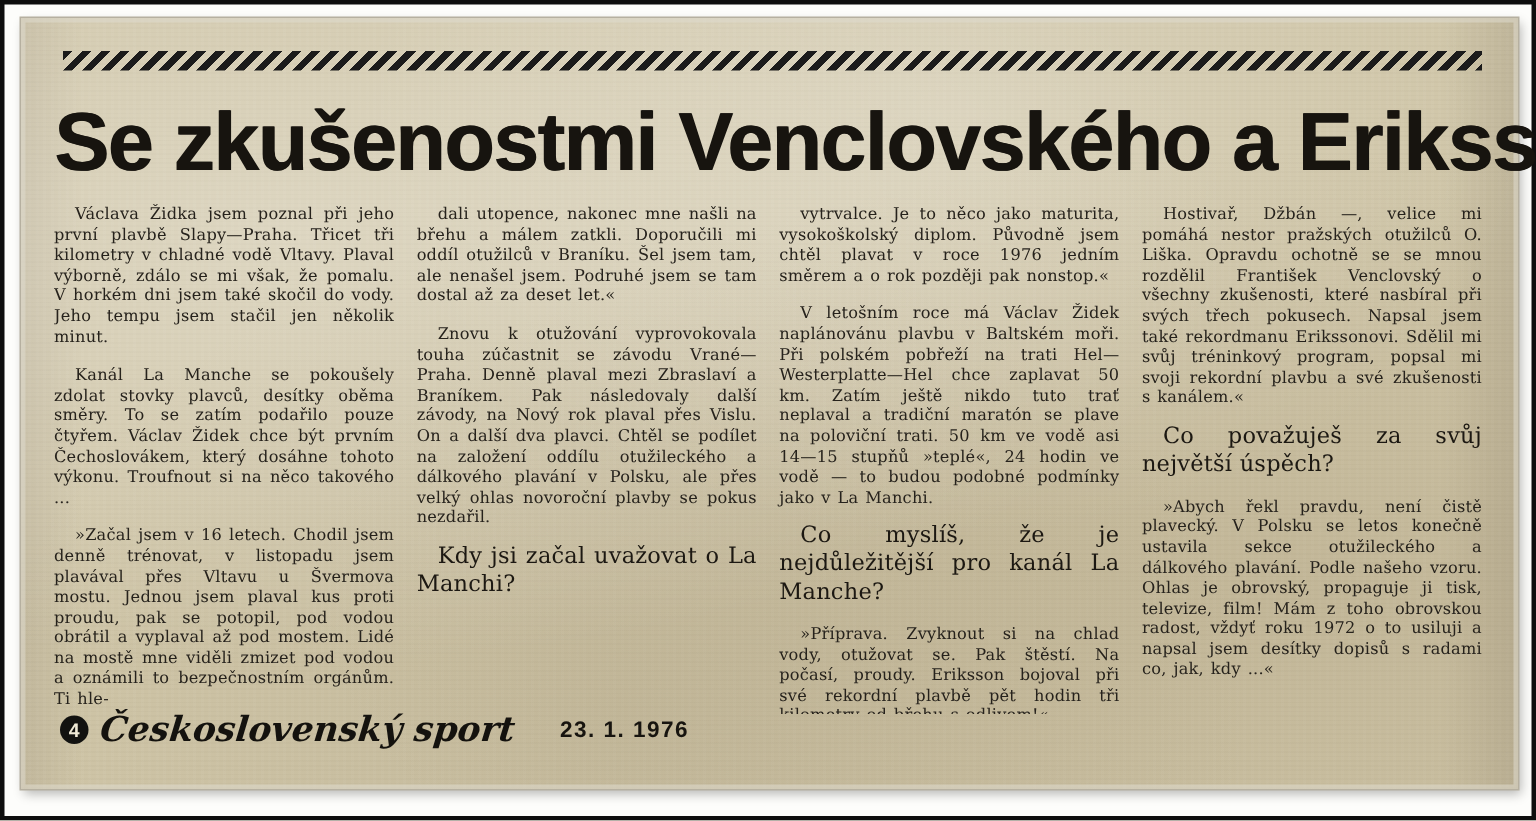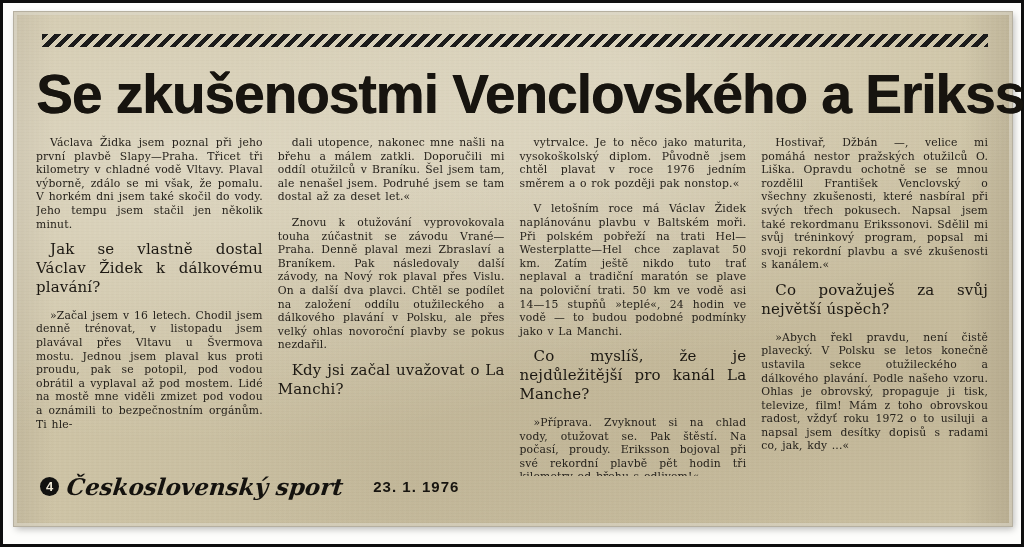--- a/index.html
+++ b/index.html
@@ -126,21 +126,21 @@
   <div class="clipping">
 
     <div class="hatch-bar"></div>
 
     <div class="headline">Se zkušenostmi Venclovského a Erikssona</div>
 
     <div class="columns">
 
       <div class="col">
         <p class="para">Václava Židka jsem poznal při jeho první plavbě Slapy—Praha. Třicet tři kilometry v chladné vodě Vltavy. Plaval výborně, zdálo se mi však, že pomalu. V horkém dni jsem také skočil do vody. Jeho tempu jsem stačil jen několik minut.</p>
-        <h3 class="q">Jak se vlastně dostal Václav Židek k dálkovému plavání?</h3>
+        <p class="para">Kanál La Manche se pokoušely zdolat stovky plavců, desítky oběma směry. To se zatím podařilo pouze čtyřem. Václav Židek chce být prvním Čechoslovákem, který dosáhne tohoto výkonu. Troufnout si na něco takového ...</p>
         <p class="para">»Začal jsem v 16 letech. Chodil jsem denně trénovat, v listopadu jsem plavával přes Vltavu u Švermova mostu. Jednou jsem plaval kus proti proudu, pak se potopil, pod vodou obrátil a vyplaval až pod mostem. Lidé na mostě mne viděli zmizet pod vodou a oznámili to bezpečnostním orgánům. Ti hle-</p>
       </div>
 
       <div class="col">
         <p class="para">dali utopence, nakonec mne našli na břehu a málem zatkli. Doporučili mi oddíl otužilců v Braníku. Šel jsem tam, ale nenašel jsem. Podruhé jsem se tam dostal až za deset let.«</p>
         <p class="para">Znovu k otužování vyprovokovala touha zúčastnit se závodu Vrané—Praha. Denně plaval mezi Zbraslaví a Braníkem. Pak následovaly další závody, na Nový rok plaval přes Vislu. On a další dva plavci. Chtěl se podílet na založení oddílu otužileckého a dálkového plavání v Polsku, ale přes velký ohlas novoroční plavby se pokus nezdařil.</p>
         <h3 class="q">Kdy jsi začal uvažovat o La Manchi?</h3>
       </div>
 
       <div class="col">

